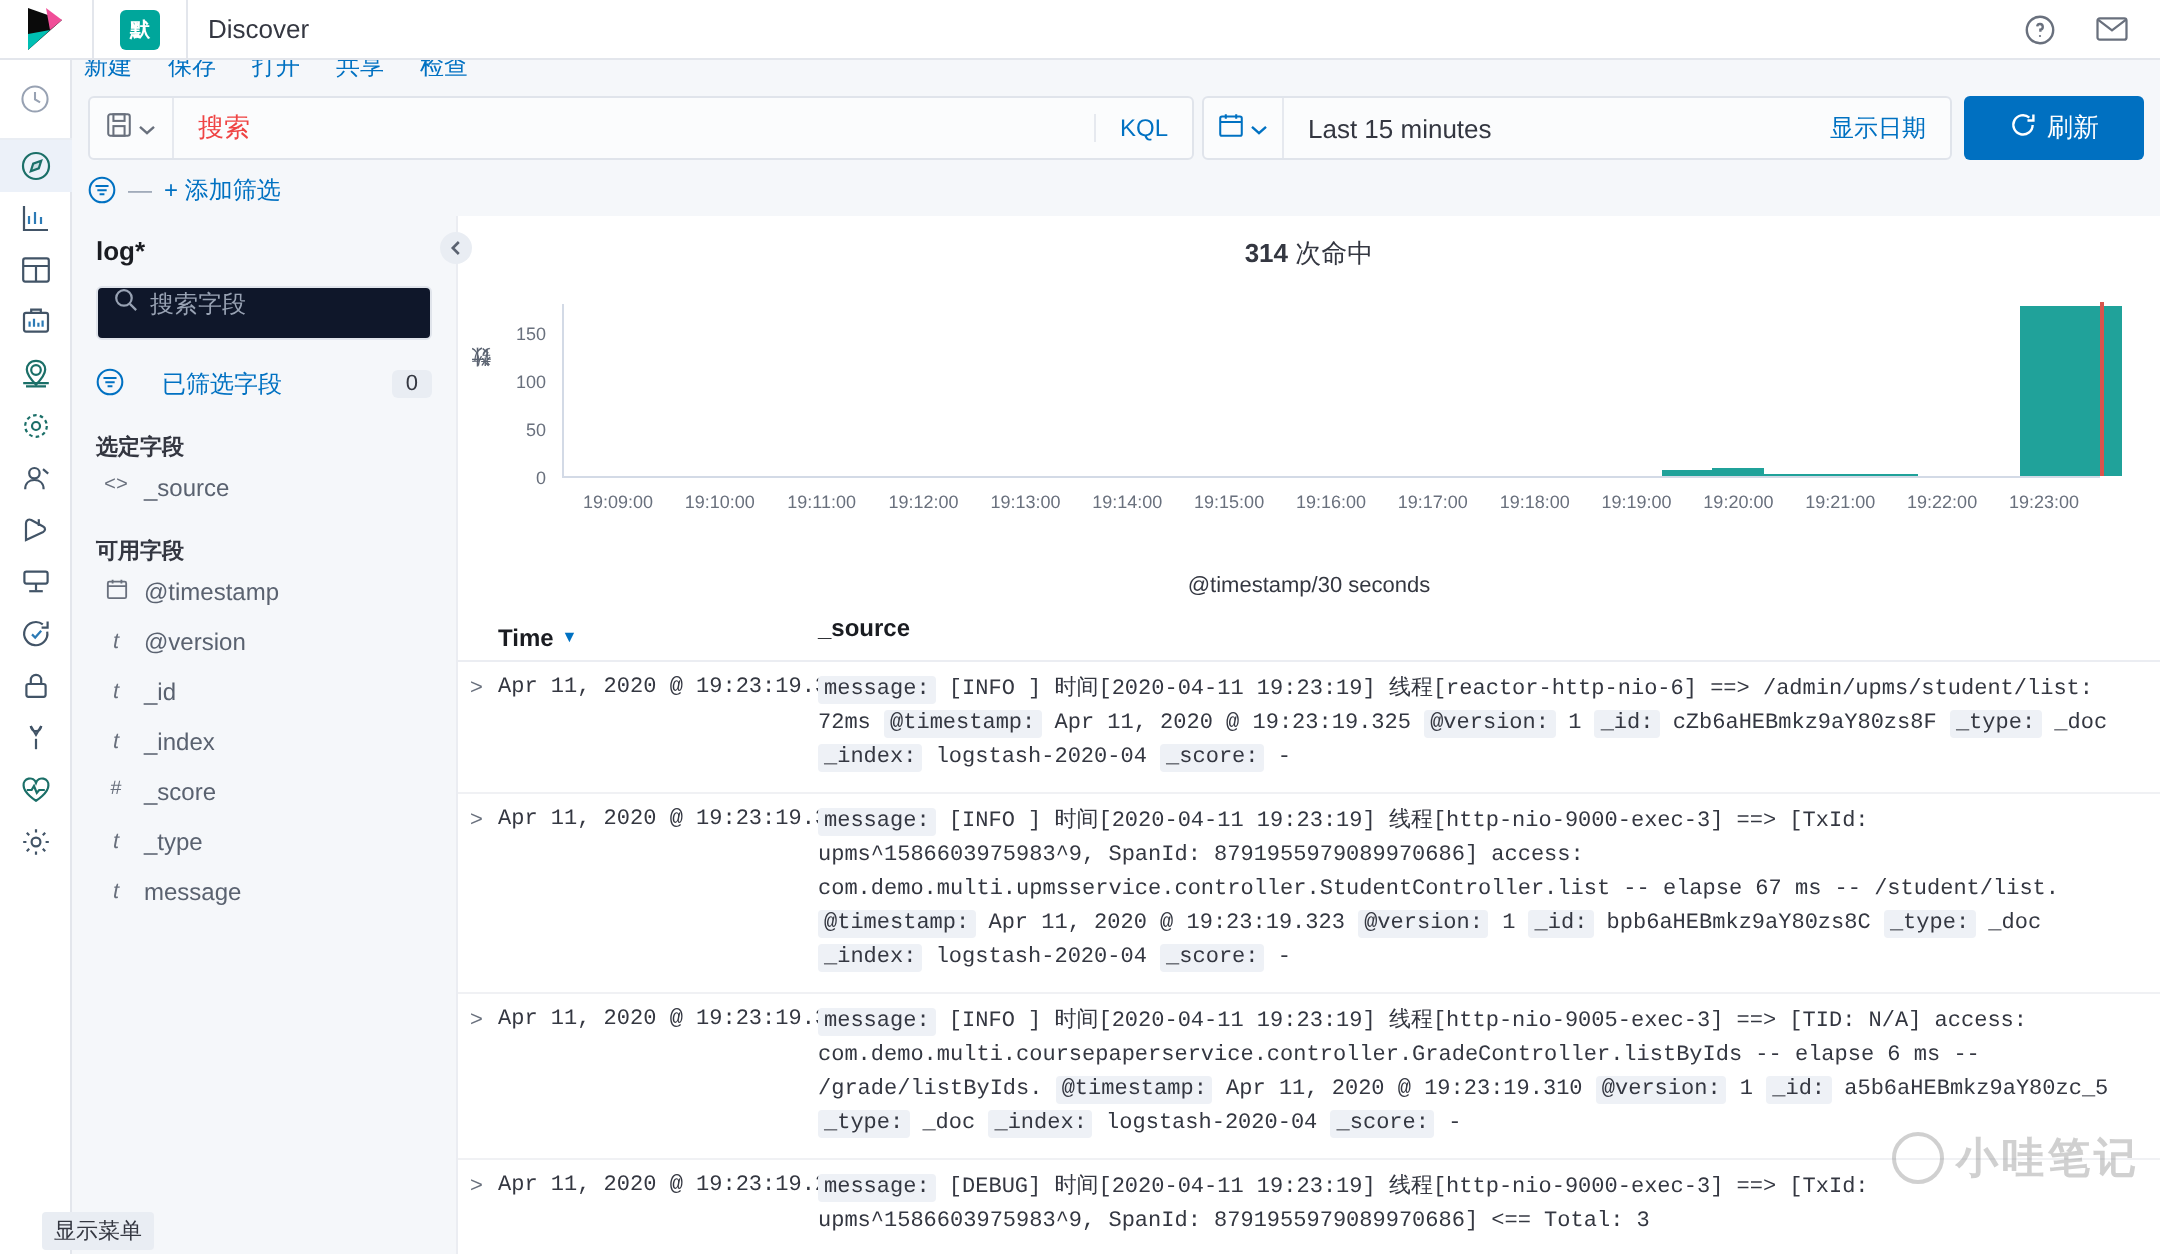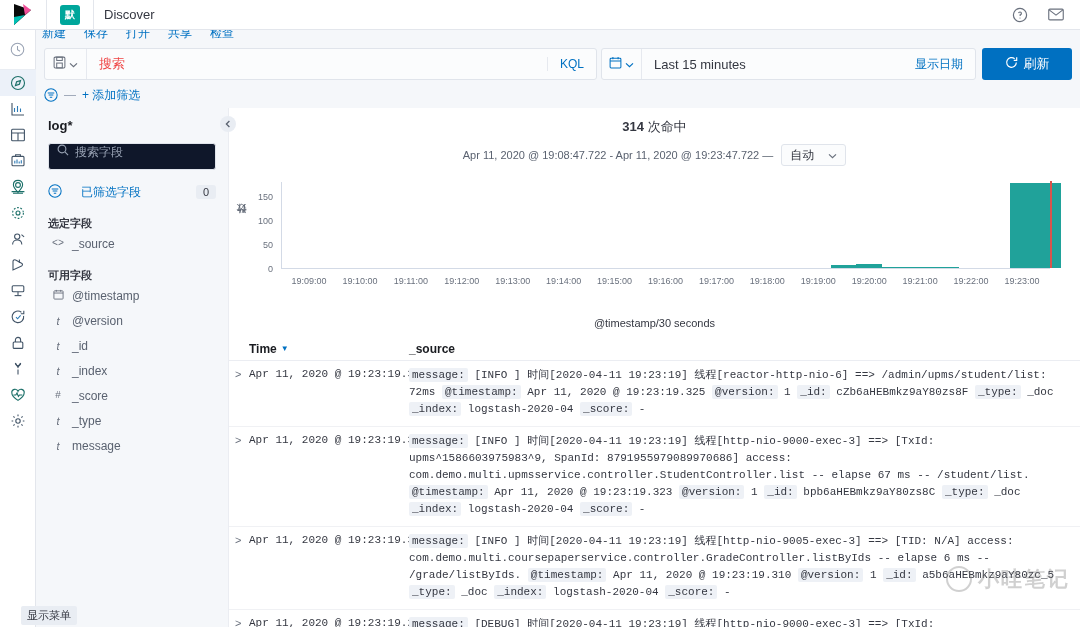--- a/index.html
+++ b/index.html
@@ -161,21 +161,21 @@
   }
   .bar { position:absolute; bottom:0; background:#20A29A; }
   .marker { position:absolute; bottom:0; width:2px; background:#D9544D; }
   .xticks { position:absolute; left:52px; right:31px; top:102px; height:14px; }
   .xtick { position:absolute; font-size:9px; color:#69707D; transform:translateX(-50%); white-space:nowrap; }
   .xlabel { text-align:center; font-size:11px; color:#343741; margin-top:18px; }
 
   
   .table-head {
     margin-top:8px; height:24px; border-bottom:1px solid #EBEDF2;
-    display:flex; align-items:center; font-size:12px; font-weight:bold; color:#1a1c21;
+    display:flex; font-size:12px; font-weight:bold; color:#1a1c21;
   }
   .th-time { width:180px; padding-left:20px; display:flex; align-items:center; gap:4px;}
   .th-caret { color:#0071C2; font-size:8px; }
   .th-source { }
 
   .doc-row {
     display:flex; border-bottom:1px solid #F0F1F4; padding:6px 0 8px 0;
   }
   .doc-exp { width:20px; padding-left:6px; color:#69707D; font-size:11px; padding-top:1px;}
   .doc-time {
@@ -472,31 +472,20 @@
       <span class="sb-ftype">t</span>
       <span>message</span>
     </div>
   </div>
 
   <div class="main">
     <div class="hits">
       <b>314</b>
       <span>次命中</span>
     </div>
-    <div class="timerow">
-      <span>Apr 11, 2020 @ 19:08:47.722 - Apr 11, 2020 @ 19:23:47.722 —</span>
-      <span class="interval-select">
-        <span>自动</span>
-        <span>
-          <svg width="9" height="6" viewBox="0 0 9 6" fill="none" stroke="#69707D" stroke-width="1.2">
-              <path d="M1 1.4 L4.5 4.6 L8 1.4"></path>
-            </svg>
-        </span>
-      </span>
-    </div>
 
     <div class="chart-wrap">
       <div class="ylabel">计数</div>
       <div class="yticks" id="yticks">
           <div class="ytick" style="top: 95px;">0</div>
           <div class="ytick" style="top: 70.8333px;">50</div>
           <div class="ytick" style="top: 46.6667px;">100</div>
           <div class="ytick" style="top: 22.5px;">150</div>
         </div>
       <div class="plot" id="plot">

